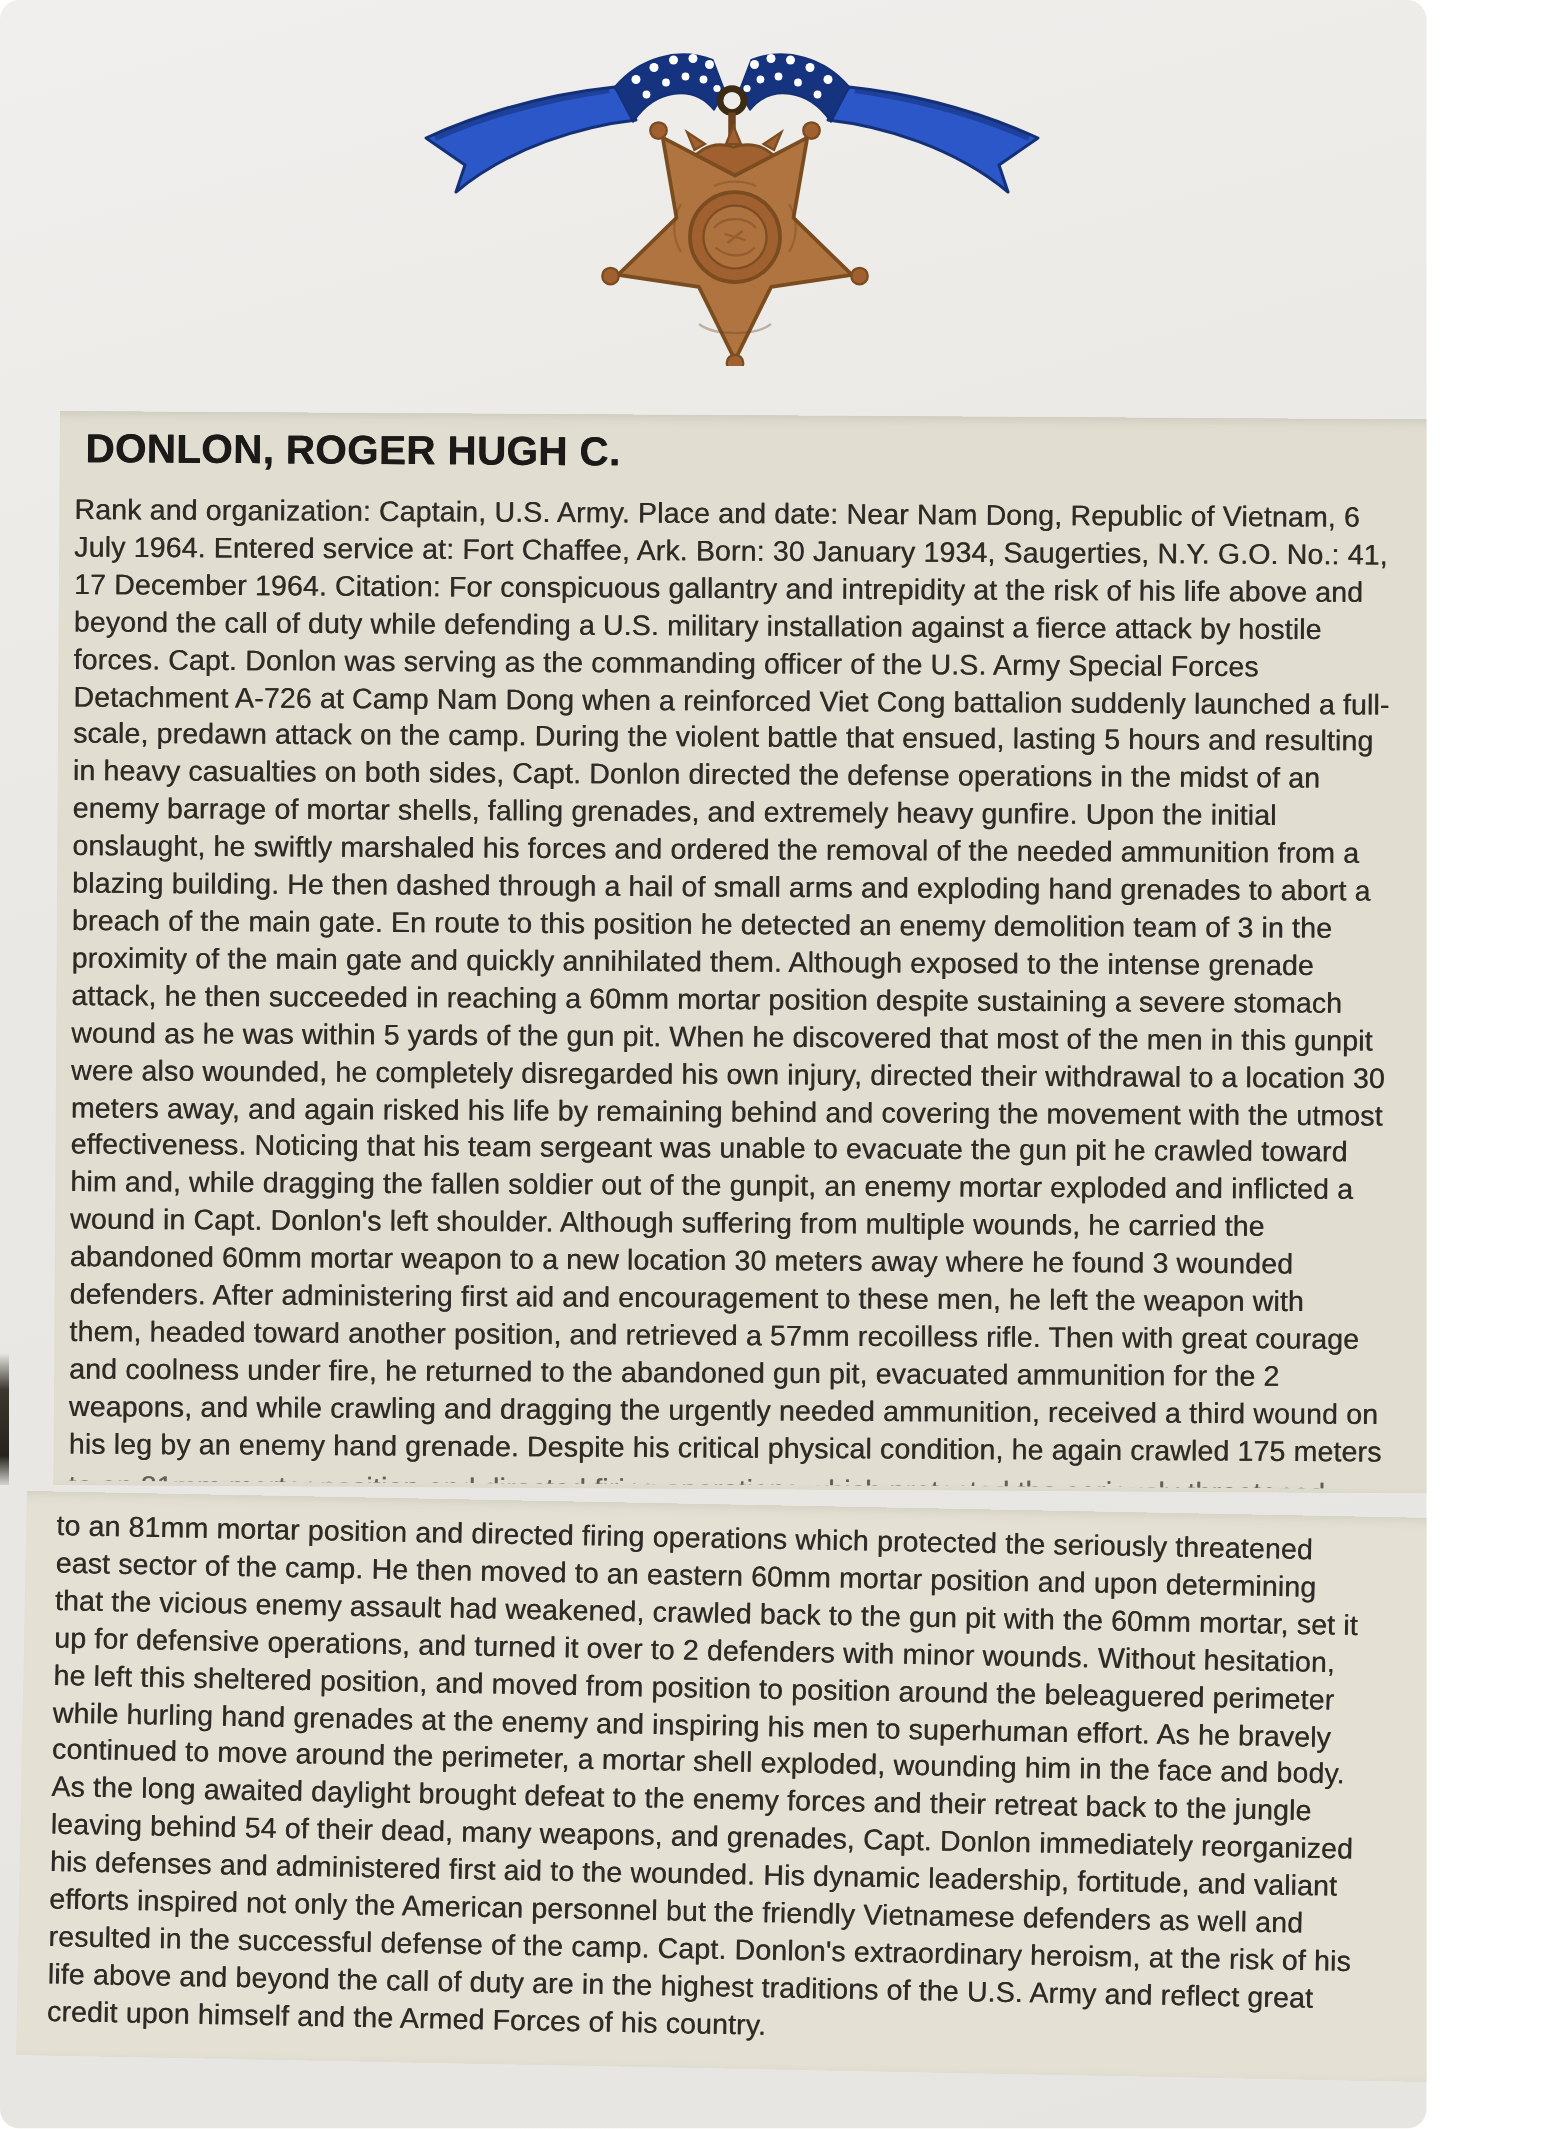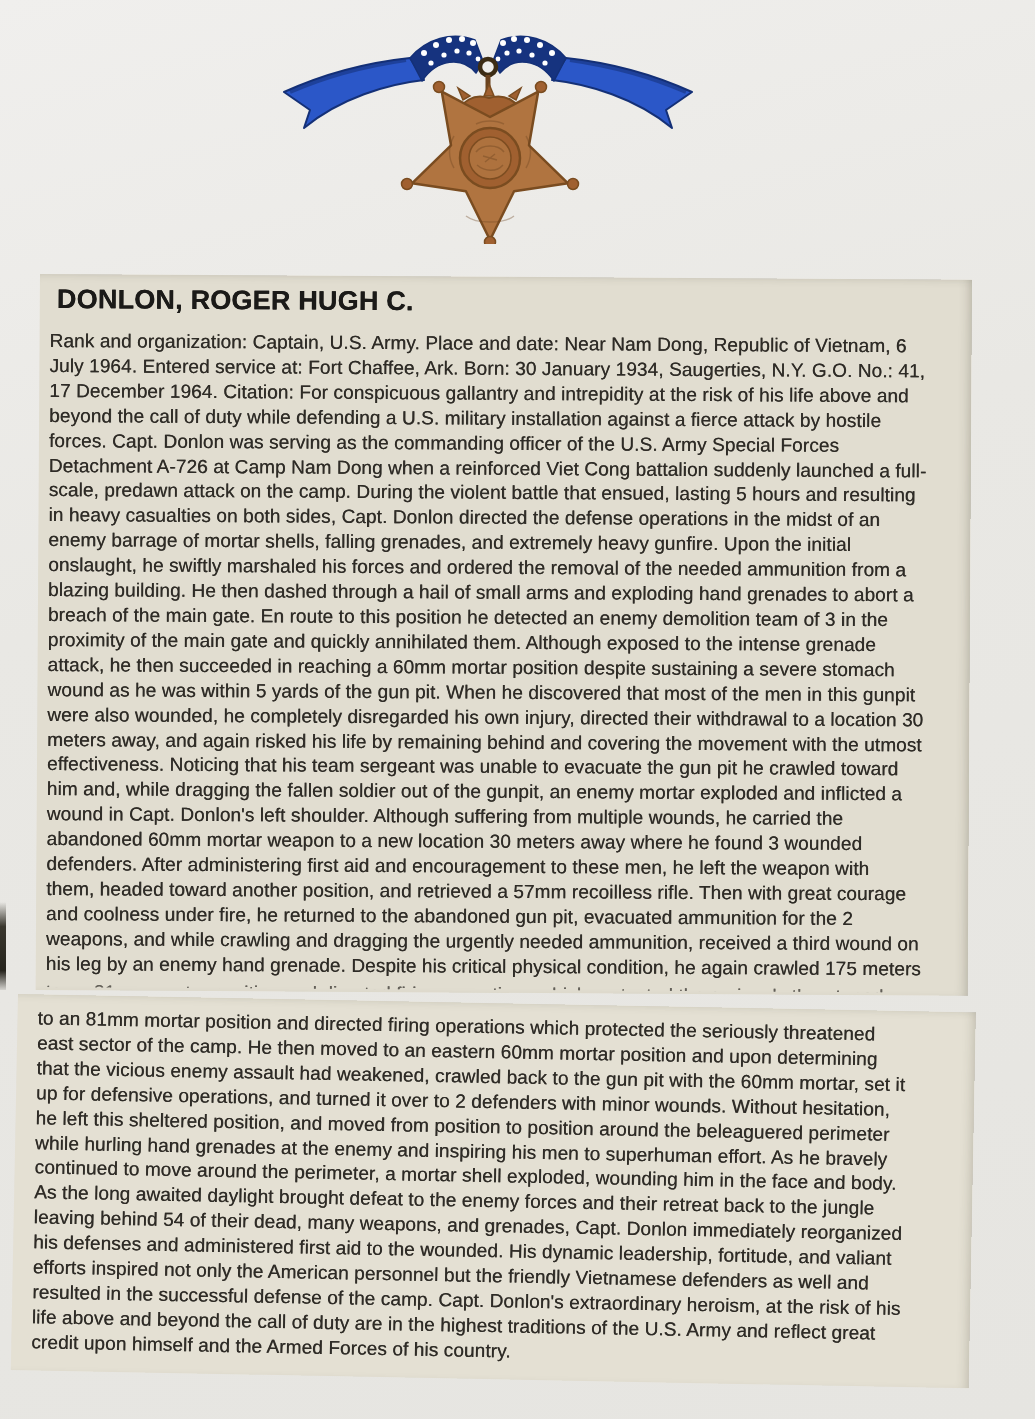--- a/index.html
+++ b/index.html
@@ -1,21 +1,22 @@
 <!DOCTYPE html>
 <html><head>
 <meta charset="utf-8">
 <style>
   html,body{margin:0;padding:0;}
   .page{
     position:relative;
-    width:1035px;height:1419px;
+    width:951px;height:1419px;
     background:linear-gradient(165deg,#f0efed 0%,#e9e8e4 38%,#e6e5e1 100%);
     overflow:hidden;
     font-family:"Liberation Sans","DejaVu Sans",sans-serif;
+    border-radius:13px;
   }
   .medal{position:absolute;left:276px;top:26px;width:424px;height:218px;}
   .scan{
     position:absolute;
     box-sizing:border-box;
     transform-origin:0 0;
   }
   .scan1{
     left:40px;top:274px;width:932px;height:716px;
     background:#e1ddd0;

